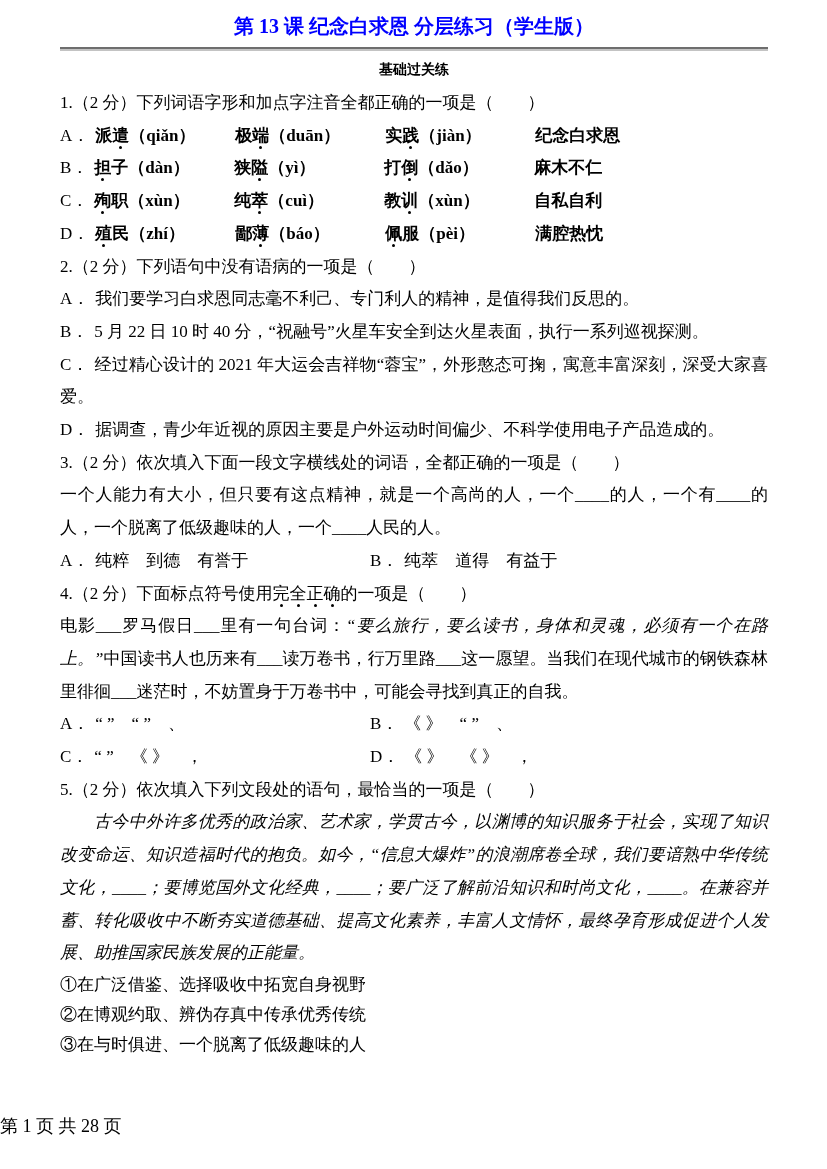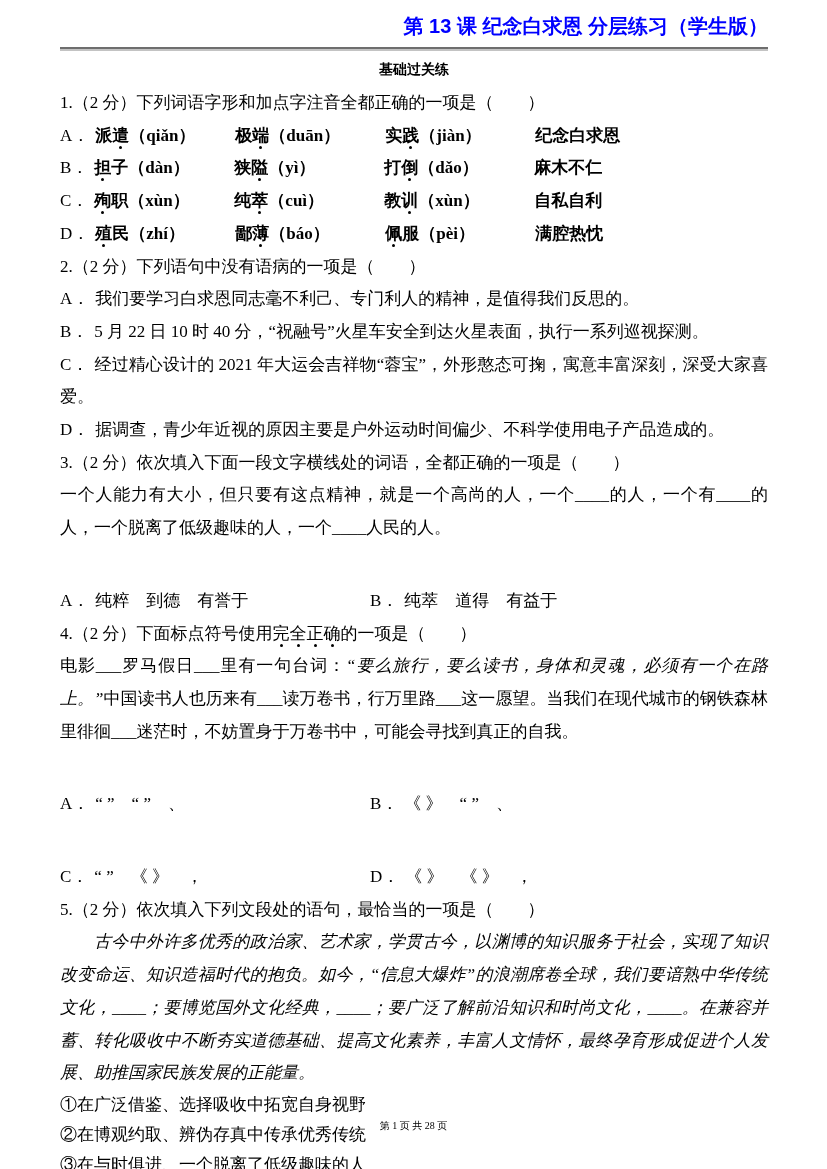--- a/index.html
+++ b/index.html
@@ -9,22 +9,22 @@
     width:827px; height:1169px;
     margin:0 auto;
     background:#ffffff;
     overflow:hidden;
     font-family:"Liberation Serif","DejaVu Serif",serif;
     font-size:17px;
     color:#000000;
   }
   .content { padding:13px 59px 0 60px; }
   .doc-title {
-    text-align:right;
-    font-family:Liberation Sans, sans-serif;
+    text-align:center;
+    font-family:Liberation Serif, serif;
     font-weight:bold;
     font-size:20px;
     line-height:27px;
     color:#0000FF;
   }
   .header-rule { margin-top:7px; }
   .header-rule .rule-dark { height:2px; background:#6e6e6e; }
   .header-rule .rule-light { height:2px; background:#c3c3c3; }
   .section-title {
     text-align:center;
@@ -36,42 +36,41 @@
   }
   p.line { line-height:32.7px; text-align:justify; }
   p.stem { line-height:32.7px; }
   .lbl { margin-right:6px; }
   
   .q1-it { display:inline-block;font-weight:bold; }
   .q1-it.w1 { width:140px; }
   .q1-it.w2 { width:150px; }
   .q1-it.w3 { width:150px; }
   
-  .cell { display:inline-block;margin-top:40px; }
+  .cell { display:inline-block; }
   .cell.first { width:310px; }
   
   .em-dot { position:relative; }
   .em-dot::after {
     content:"";
     position:absolute;
     left:50%; margin-left:-1.5px;
     bottom:-4px;
     width:3px; height:3px;
     border-radius:50%;
     background:#000;
   }
   .kai { font-style:italic; }
   .indent2 { text-indent:2em; }
   .choices p { line-height:30px; }
   .footer {
     position:absolute;
     top:1116px; left:0;
     width:100%;
-    text-align:center;
-    font-size:10px;
+    font-size:18px;
     line-height:20px;
     color:#000000;
     font-family:Liberation Serif, serif;
   }
 </style>
 </head>
 <body>
 
 <div class="page">
   <div class="content">

